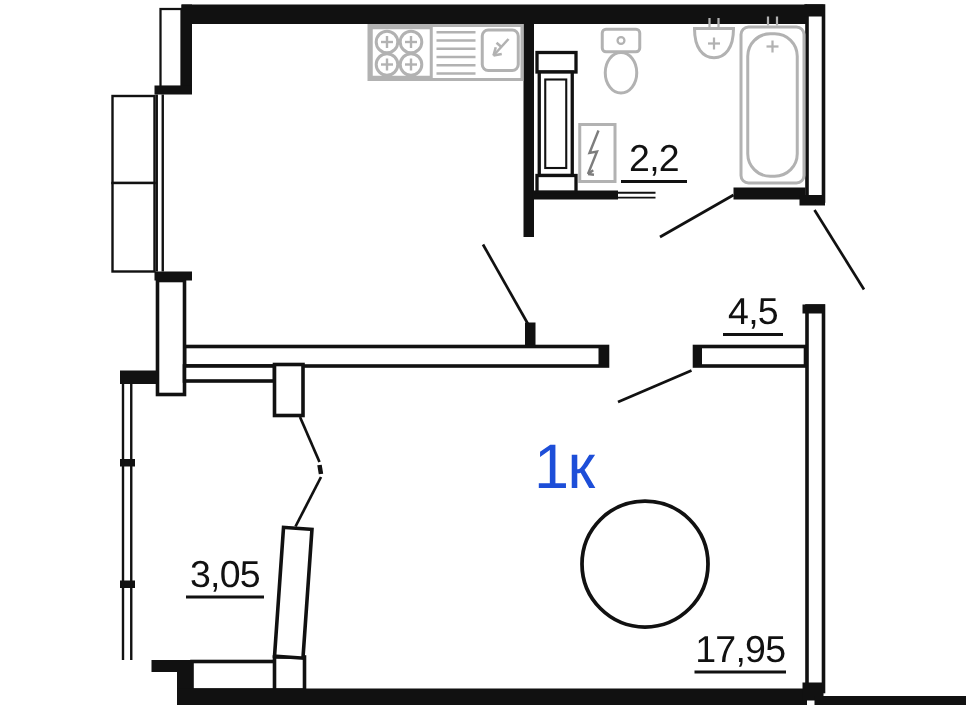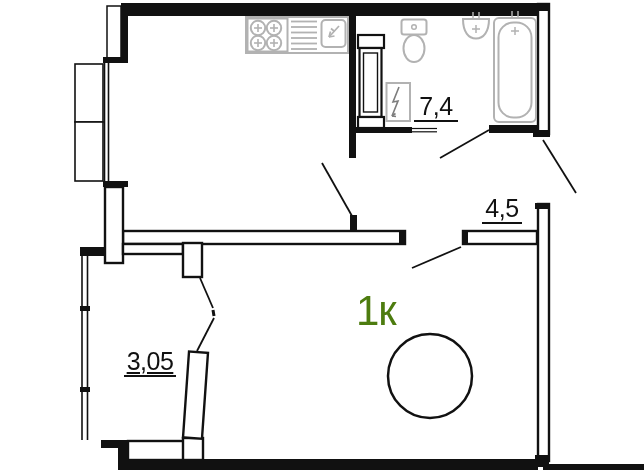--- a/index.html
+++ b/index.html
@@ -3,21 +3,21 @@
 <meta charset="utf-8">
 <style>
   html,body{margin:0;padding:0;background:#fff;}
   #plan{position:relative;width:644px;height:470px;background:#fff;overflow:hidden;
         font-family:"Liberation Sans",sans-serif;}
   #plan svg{position:absolute;left:0;top:0;}
   .area-label{position:absolute;z-index:3;color:#111;text-align:center;
       font-size:25px;line-height:26px;letter-spacing:-0.5px;
       border-bottom:2.6px solid #111;padding-bottom:1px;
       font-family:"Liberation Sans",sans-serif;}
-  .type-label{position:absolute;z-index:3;color:#4d7c0f;font-size:42px;line-height:42px;
+  .type-label{position:absolute;z-index:3;color:#1d4ed8;font-size:42px;line-height:42px;
       letter-spacing:-1px;font-family:"Liberation Sans",sans-serif;}
 </style>
 </head>
 <body>
 
 <div id="plan">
 
   <svg width="644" height="470" viewBox="0 0 644 470">
 
     <g fill="#fff" stroke="#111" stroke-width="2.4">
@@ -161,20 +161,21 @@
       <line x1="412" y1="128.5" x2="437" y2="128.5"></line>
       <line x1="412" y1="131.8" x2="437" y2="131.8"></line>
     </g>
 
     <circle cx="430" cy="376" r="42" fill="#fff" stroke="#111" stroke-width="2.5"></circle>
   </svg>
 
   <div class="type-label" style="left:356px;top:290px;">1к</div>
 
 
-  <div class="area-label" style="left:414px;top:93px;width:44px;">7,4</div>
+  <div class="area-label" style="left:414px;top:93px;width:44px;">2,2</div>
 
   <div class="area-label" style="left:482px;top:195px;width:40px;">4,5</div>
 
-  <div class="area-label" style="left:124px;top:348px;width:52px;text-decoration:underline;">3,05</div>
+  <div class="area-label" style="left:124px;top:370px;width:52px;">3,05</div>
 
+  <div class="area-label" style="left:463px;top:420px;width:61px;">17,95</div>
 
 </div>
 
 </body></html>

